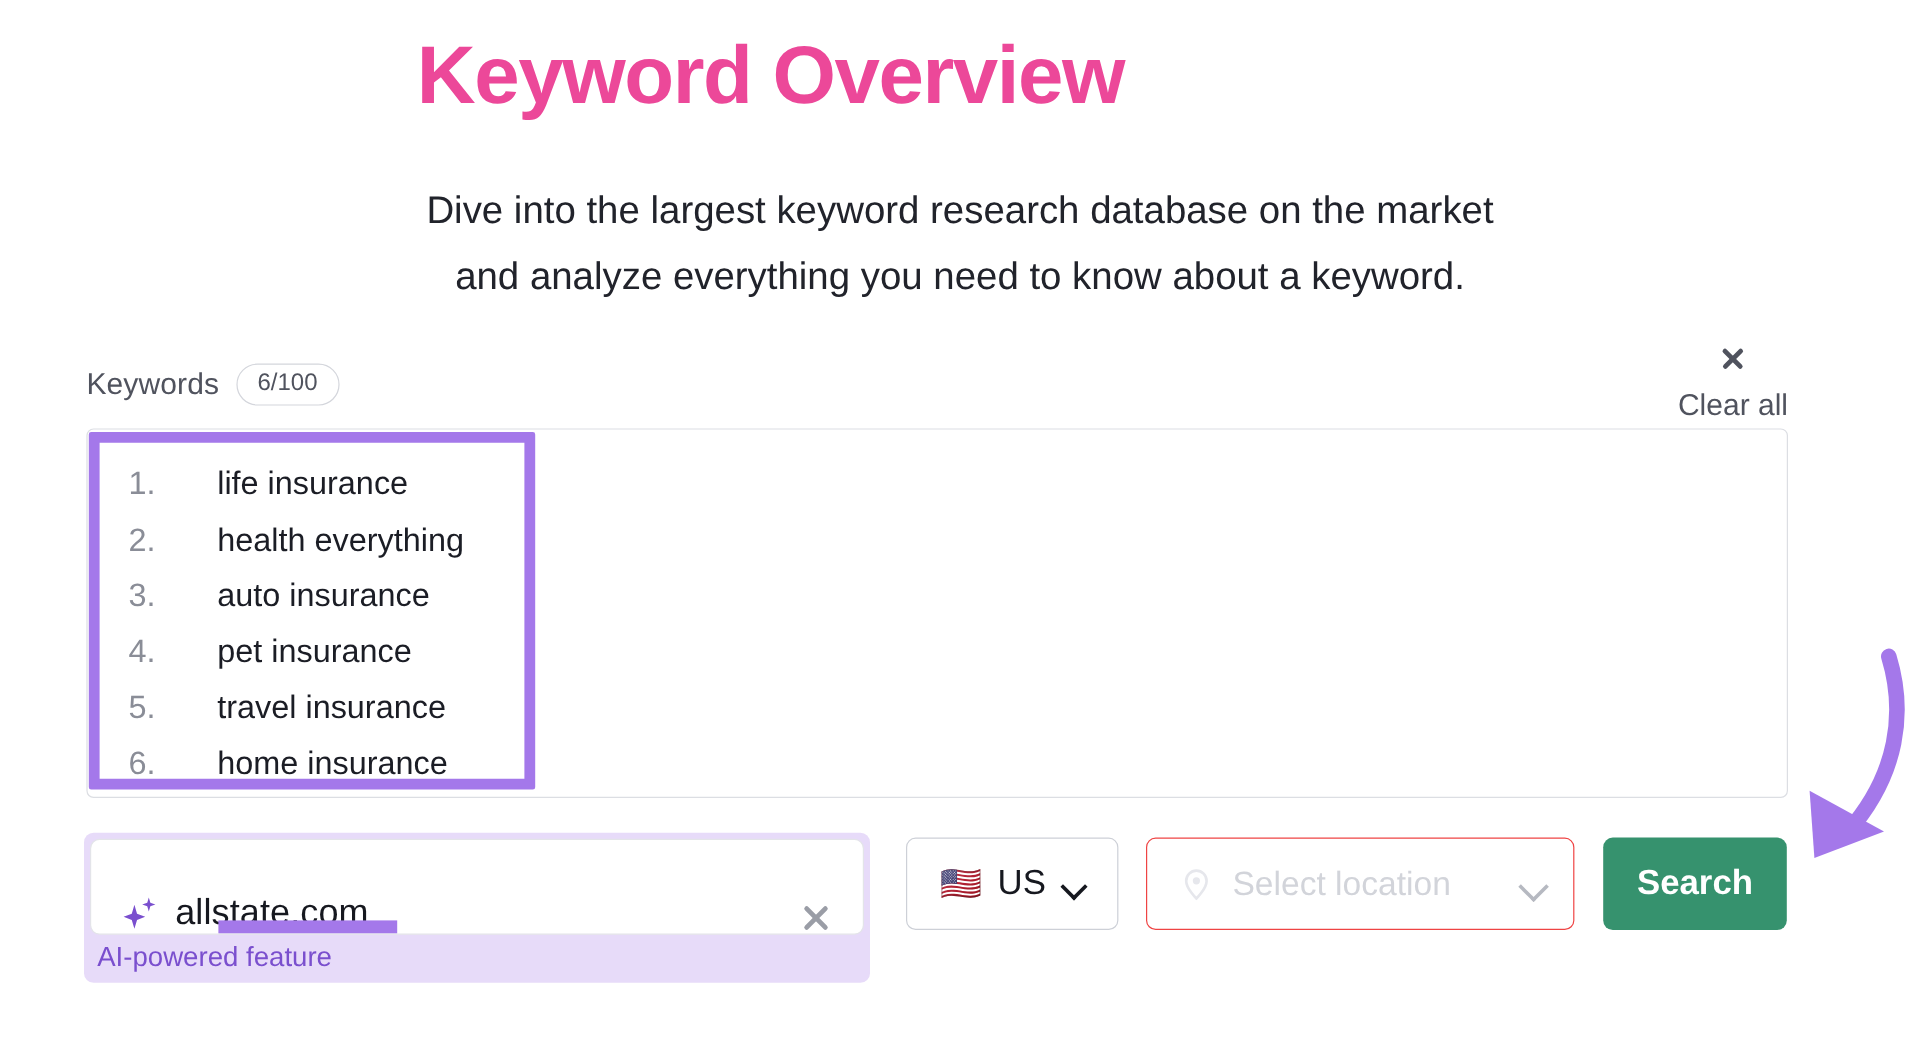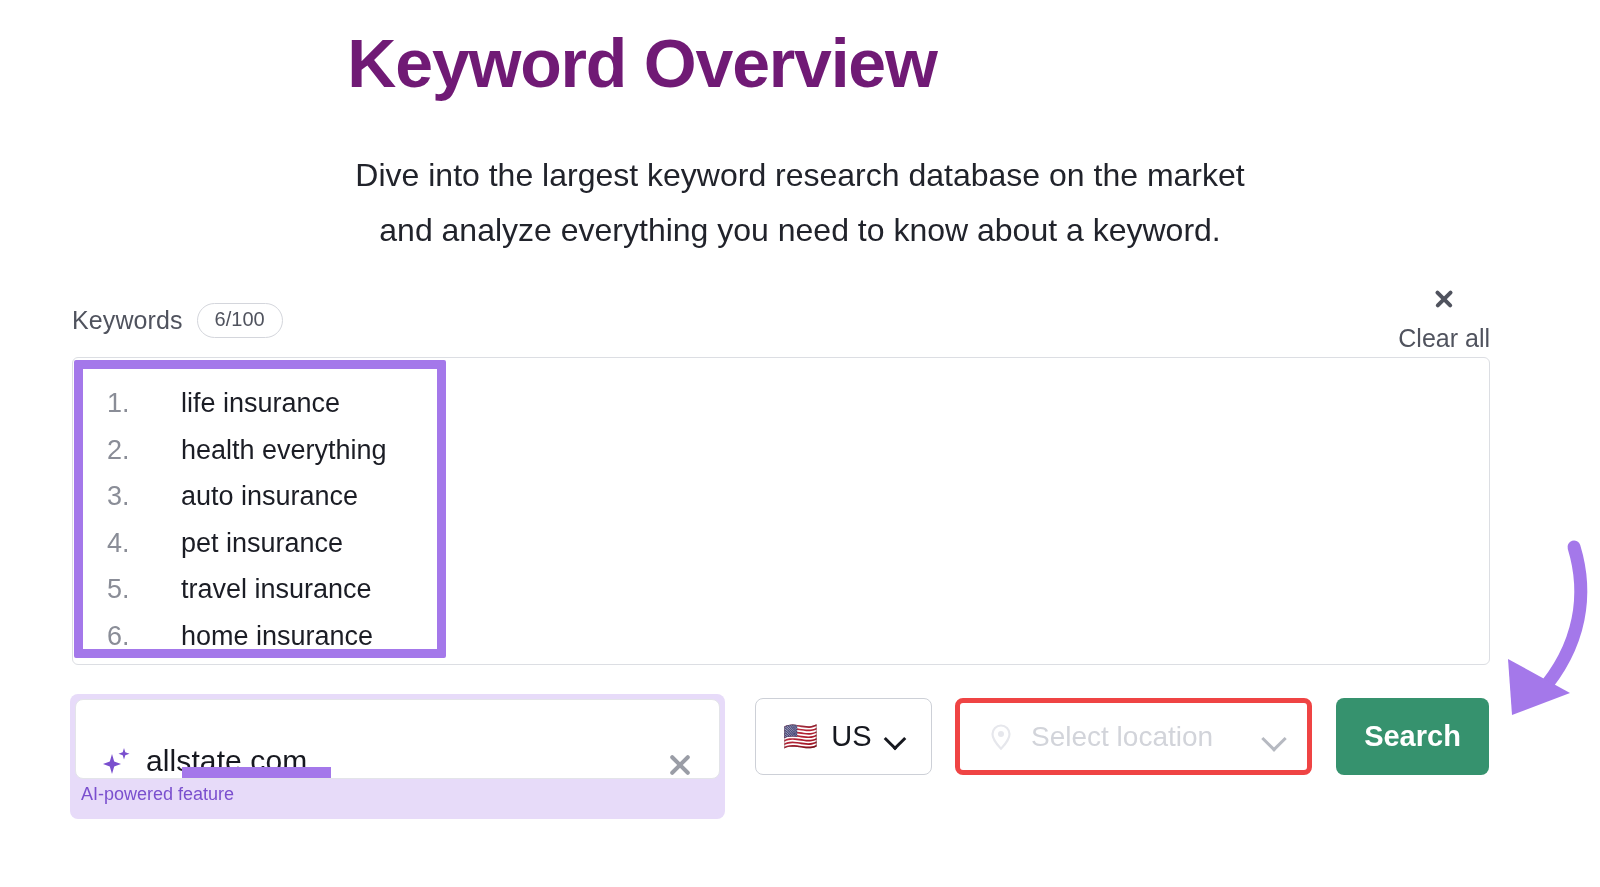--- a/index.html
+++ b/index.html
@@ -9,21 +9,21 @@
     font-family: "Liberation Sans", sans-serif;
     overflow: hidden;
   }
   .page { position: relative; width: 1600px; height: 887px; background: #fff; }
 
   
   .page-title {
     position: absolute; left: 0; top: 24px; width: 1284px;
     text-align: center;
     font-size: 68px; font-weight: 700; letter-spacing: -1.2px;
-    color: #701a75; line-height: 1.15;
+    color: #ec4899; line-height: 1.15;
   }
   .page-subtitle {
     position: absolute; left: 0; top: 148px; width: 1600px;
     text-align: center;
     font-size: 32px; font-weight: 400; color: #21232b;
     line-height: 1.72;
   }
   .page-subtitle span { display: block; }
 
   
@@ -111,21 +111,21 @@
     width: 26px; height: 4px; background: #9a9da6; border-radius: 2px;
   }
   .domain-clear::before { transform: rotate(45deg); }
   .domain-clear::after  { transform: rotate(-45deg); }
   .domain-underline {
     position: absolute; left: 106px; bottom: 0;
     width: 149px; height: 11px; background: #a478ea;
   }
   .ai-note {
     position: absolute; left: 11px; top: 90px;
-    font-size: 18px; color: #7a4fce; font-weight: 400;
+    font-size: 23px; color: #7a4fce; font-weight: 400;
   }
 
   .country-select {
     position: absolute; left: 755px; top: 698px;
     width: 177px; height: 77px;
     border: 1px solid #cdd0d7; border-radius: 8px; background: #fff;
     display: flex; align-items: center; justify-content: center; gap: 13px;
     cursor: pointer;
   }
   .flag-icon { font-size: 28px; line-height: 1; }
@@ -136,21 +136,21 @@
   .chev::before {
     content: ""; position: absolute; left: 2px; top: 0;
     width: 13px; height: 13px;
     border-right: 3.5px solid #16181f; border-bottom: 3.5px solid #16181f;
     transform: rotate(45deg);
   }
 
   .location-select {
     position: absolute; left: 955px; top: 698px;
     width: 357px; height: 77px;
-    border: 5px solid #ef4444; border-radius: 8px; background: #fff;
+    border: 1px solid #ef4444; border-radius: 8px; background: #fff;
     display: flex; align-items: center; gap: 15px;
     padding: 0 22px 0 26px;
     cursor: pointer;
   }
   .pin-icon { width: 30px; height: 30px; flex: none; }
   .location-placeholder { font-size: 28px; color: #d2d4da; }
   .chev-light { margin-left: auto; width: 22px; height: 13px; position: relative; flex: none; }
   .chev-light::before {
     content: ""; position: absolute; left: 2px; top: 0;
     width: 15px; height: 15px;

